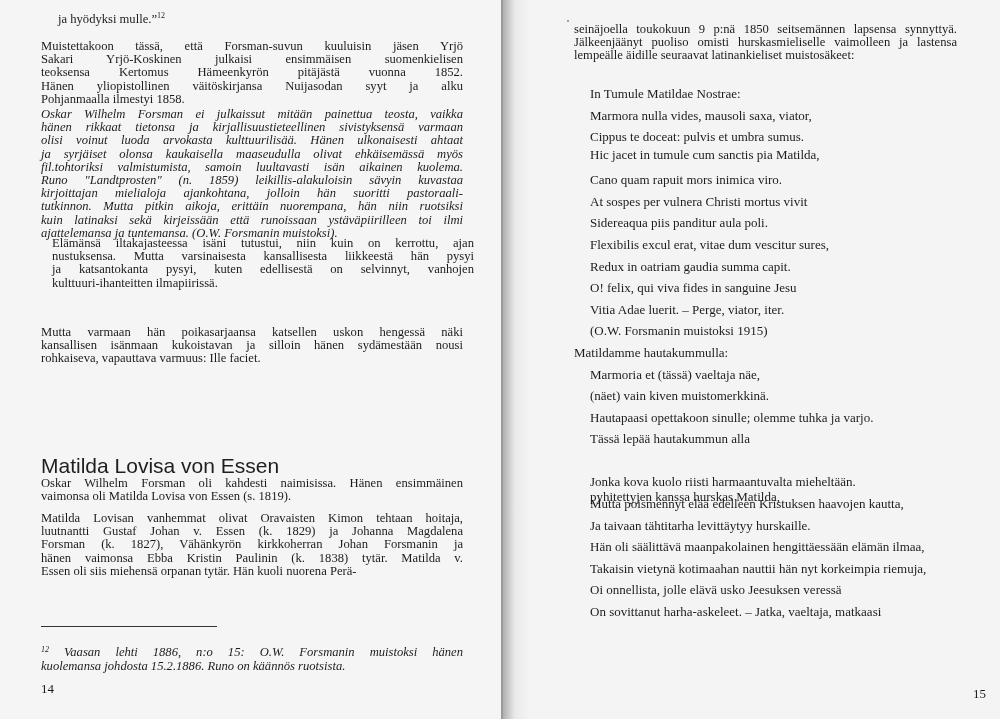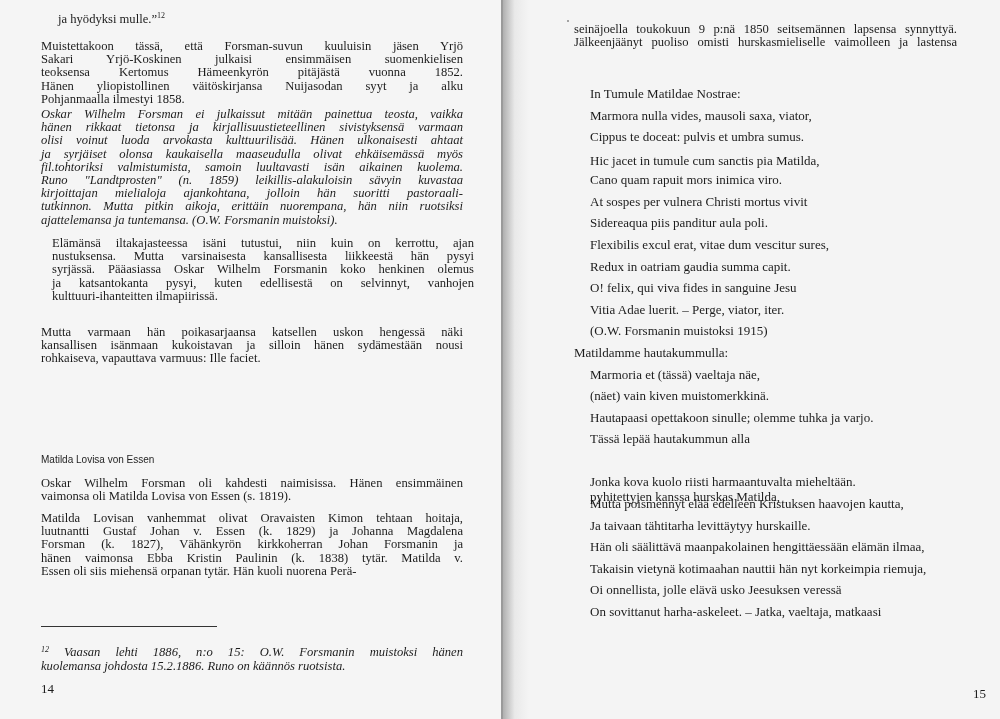--- a/index.html
+++ b/index.html
@@ -18,21 +18,21 @@
     background:linear-gradient(to right, rgba(120,120,120,0.55), rgba(200,200,200,0.25) 45%, rgba(244,244,244,0) 100%);
   }
   .block { position:absolute; font-size:12.6px; line-height:13.2px; }
   .left-block { left:41px; width:422px; }
   .para { margin:0; text-align:justify; text-align-last:left; }
   .para span.line { display:block; text-align:justify; text-align-last:justify; white-space:nowrap; }
   .para span.line.last { text-align-last:left; }
   .heading {
     position:absolute; left:41px; top:454px;
     font-family:"Liberation Sans", "DejaVu Sans", sans-serif;
-    font-size:10px; color:#1e1e1e;
+    font-size:21px; color:#1e1e1e;
   }
   .fn-rule { position:absolute; left:41px; top:626px; width:176px; height:1px; background:#333; }
   .footnote {
     position:absolute; left:41px; top:645px; width:422px;
     font-style:italic; font-size:12.6px; line-height:14px;
   }
   .footnote .line { display:block; white-space:nowrap; text-align:justify; text-align-last:justify; }
   .footnote .line.last { text-align-last:left; }
   .footnote sup { font-size:8px; vertical-align:top; position:relative; top:-2px; font-style:italic; }
   .pagenum { position:absolute; font-size:13px; }
@@ -68,29 +68,29 @@
 <div class="block left-block" style="top:108px;font-style:italic;">
   <p class="para">
     <span class="line">Oskar Wilhelm Forsman ei julkaissut mitään painettua teosta, vaikka</span>
     <span class="line">hänen rikkaat tietonsa ja kirjallisuustieteellinen sivistyksensä varmaan</span>
     <span class="line">olisi voinut luoda arvokasta kulttuurilisää. Hänen ulkonaisesti ahtaat</span>
     <span class="line">ja syrjäiset olonsa kaukaisella maaseudulla olivat ehkäisemässä myös</span>
     <span class="line">fil.tohtoriksi valmistumista, samoin luultavasti isän aikainen kuolema.</span>
     <span class="line">Runo "Landtprosten" (n. 1859) leikillis-alakuloisin sävyin kuvastaa</span>
     <span class="line">kirjoittajan mielialoja ajankohtana, jolloin hän suoritti pastoraali-</span>
     <span class="line">tutkinnon. Mutta pitkin aikoja, erittäin nuorempana, hän niin ruotsiksi</span>
+    <span class="line">kuin latinaksi sekä kirjeissään että runoissaan ystäväpiirilleen toi ilmi</span>
     <span class="line last">ajattelemansa ja tuntemansa. (O.W. Forsmanin muistoksi).</span>
   </p>
 </div>
 
 <div class="block left-block" style="top:237px;margin-left:11px;">
   <p class="para">
     <span class="line">Elämänsä iltakajasteessa isäni tutustui, niin kuin on kerrottu, ajan</span>
     <span class="line">nustuksensa. Mutta varsinaisesta kansallisesta liikkeestä hän pysyi</span>
-    <span class="line">syrjässä. Pääasiassa Oskar Wilhelm Forsmanin koko henkinen olemus</span>
     <span class="line">ja katsantokanta pysyi, kuten edellisestä on selvinnyt, vanhojen</span>
     <span class="line last">kulttuuri-ihanteitten ilmapiirissä.</span>
   </p>
 </div>
 
 <div class="block left-block" style="top:326px;">
   <p class="para">
     <span class="line">Mutta varmaan hän poikasarjaansa katsellen uskon hengessä näki</span>
     <span class="line">kansallisen isänmaan kukoistavan ja silloin hänen sydämestään nousi</span>
     <span class="line last">rohkaiseva, vapauttava varmuus: Ille faciet.</span>
@@ -122,28 +122,29 @@
   <span class="line last">kuolemansa johdosta 15.2.1886. Runo on käännös ruotsista.</span>
 </div>
 <div class="pagenum" style="left:41px; top:681px;">14</div>
 
 <div class="dot" style="left:567px; top:20px;"></div>
 
 <div class="block right-block" style="top:23px;">
   <p class="para">
     <span class="line">seinäjoella toukokuun 9 p:nä 1850 seitsemännen lapsensa synnyttyä.</span>
     <span class="line">Jälkeenjäänyt puoliso omisti hurskasmieliselle vaimolleen ja lastensa</span>
+    <span class="line last">lempeälle äidille seuraavat latinankieliset muistosäkeet:</span>
   </p>
 </div>
 
 <div id="poem-area">
     <div class="poem-line indent" style="top: 86px;">In Tumule Matildae Nostrae:</div>
     <div class="poem-line indent" style="top: 107.58px;">Marmora nulla vides, mausoli saxa, viator,</div>
     <div class="poem-line indent" style="top: 129.16px;">Cippus te doceat: pulvis et umbra sumus.</div>
-    <div class="poem-line indent" style="top: 153px;">Hic jacet in tumule cum sanctis pia Matilda,</div>
+    <div class="poem-line indent" style="top: 147px;">Hic jacet in tumule cum sanctis pia Matilda,</div>
     <div class="poem-line indent" style="top: 172.32px;">Cano quam rapuit mors inimica viro.</div>
     <div class="poem-line indent" style="top: 193.9px;">At sospes per vulnera Christi mortus vivit</div>
     <div class="poem-line indent" style="top: 215.48px;">Sidereaqua piis panditur aula poli.</div>
     <div class="poem-line indent" style="top: 237.06px;">Flexibilis excul erat, vitae dum vescitur sures,</div>
     <div class="poem-line indent" style="top: 258.64px;">Redux in oatriam gaudia summa capit.</div>
     <div class="poem-line indent" style="top: 280.22px;">O! felix, qui viva fides in sanguine Jesu</div>
     <div class="poem-line indent" style="top: 301.8px;">Vitia Adae luerit. – Perge, viator, iter.</div>
     <div class="poem-line indent" style="top: 323.38px;">(O.W. Forsmanin muistoksi 1915)</div>
     <div class="poem-line noindent" style="top: 344.96px;">Matildamme hautakummulla:</div>
     <div class="poem-line indent" style="top: 366.54px;">Marmoria et (tässä) vaeltaja näe,</div>

